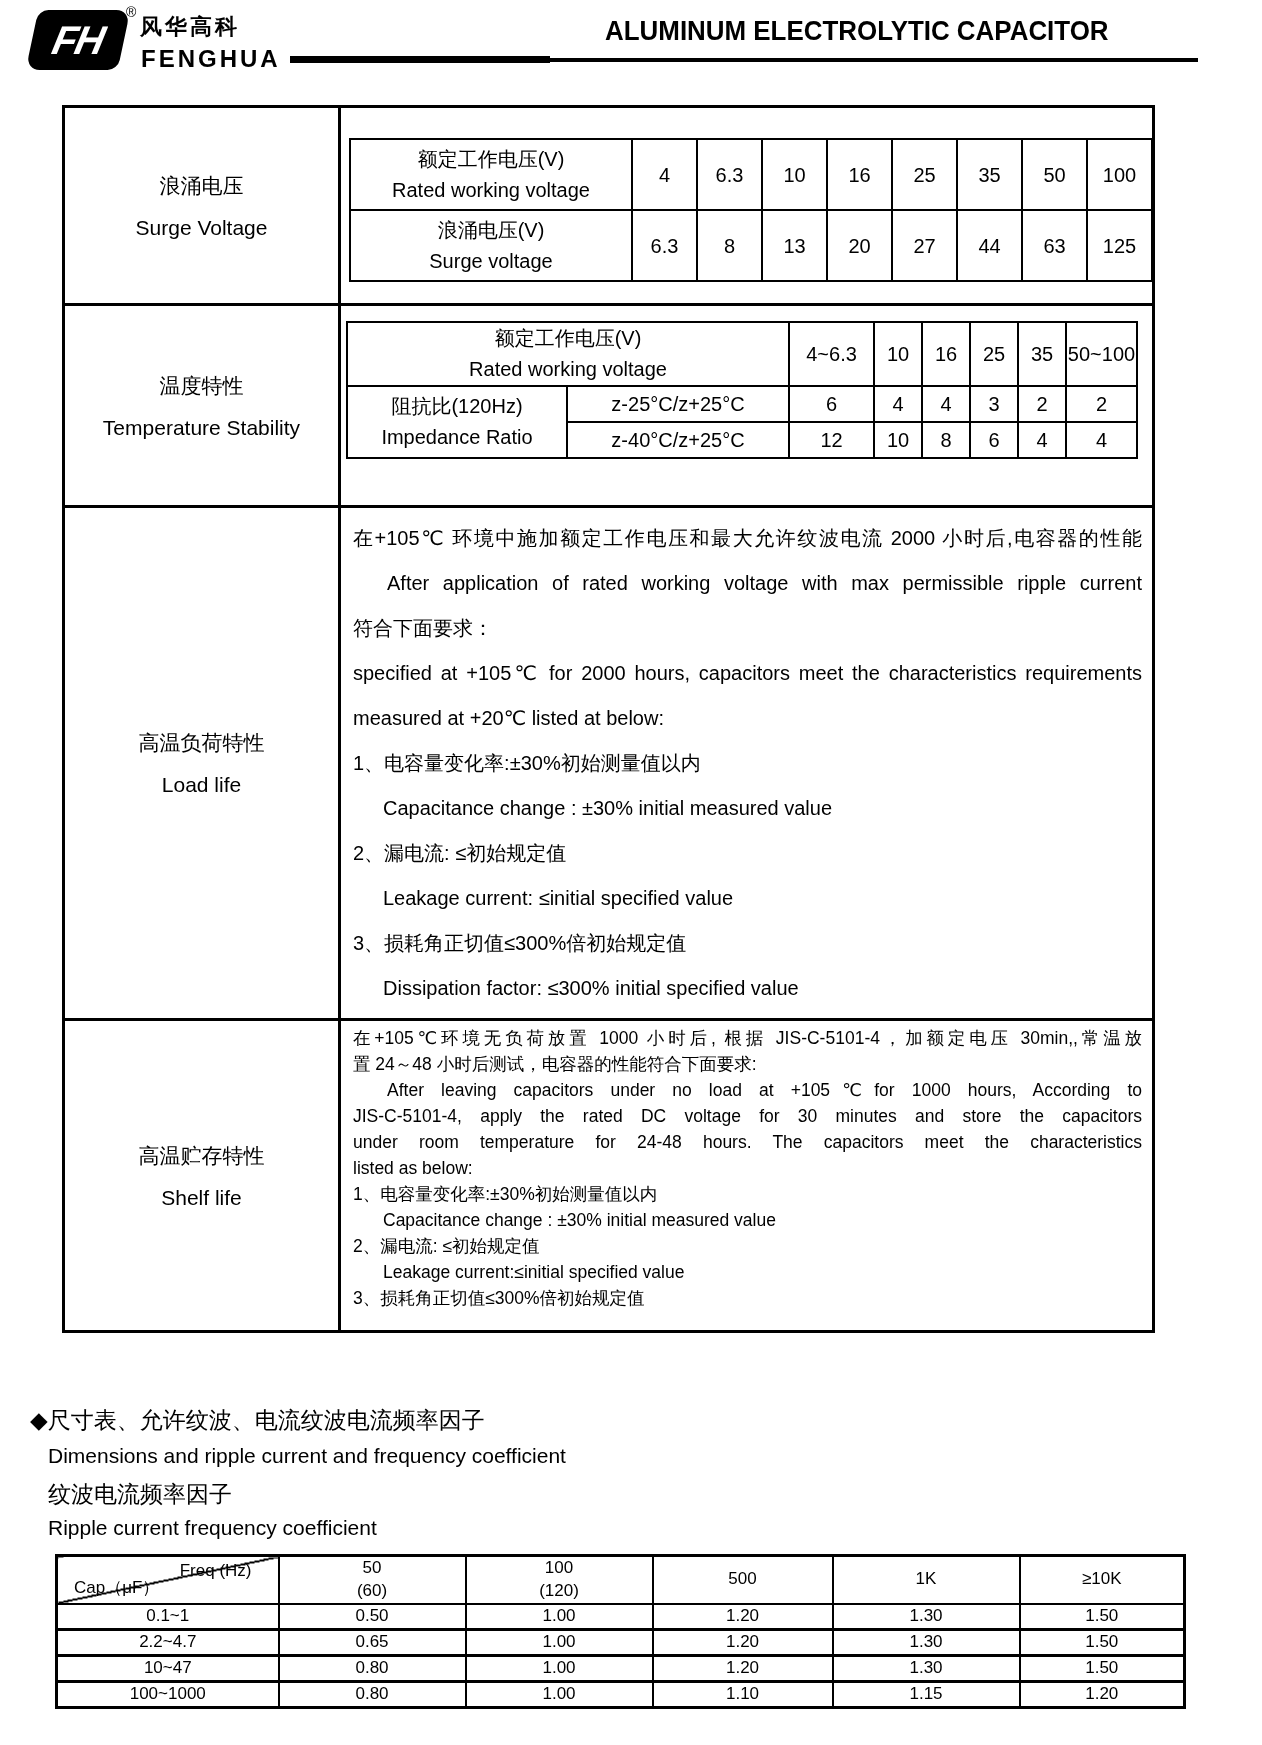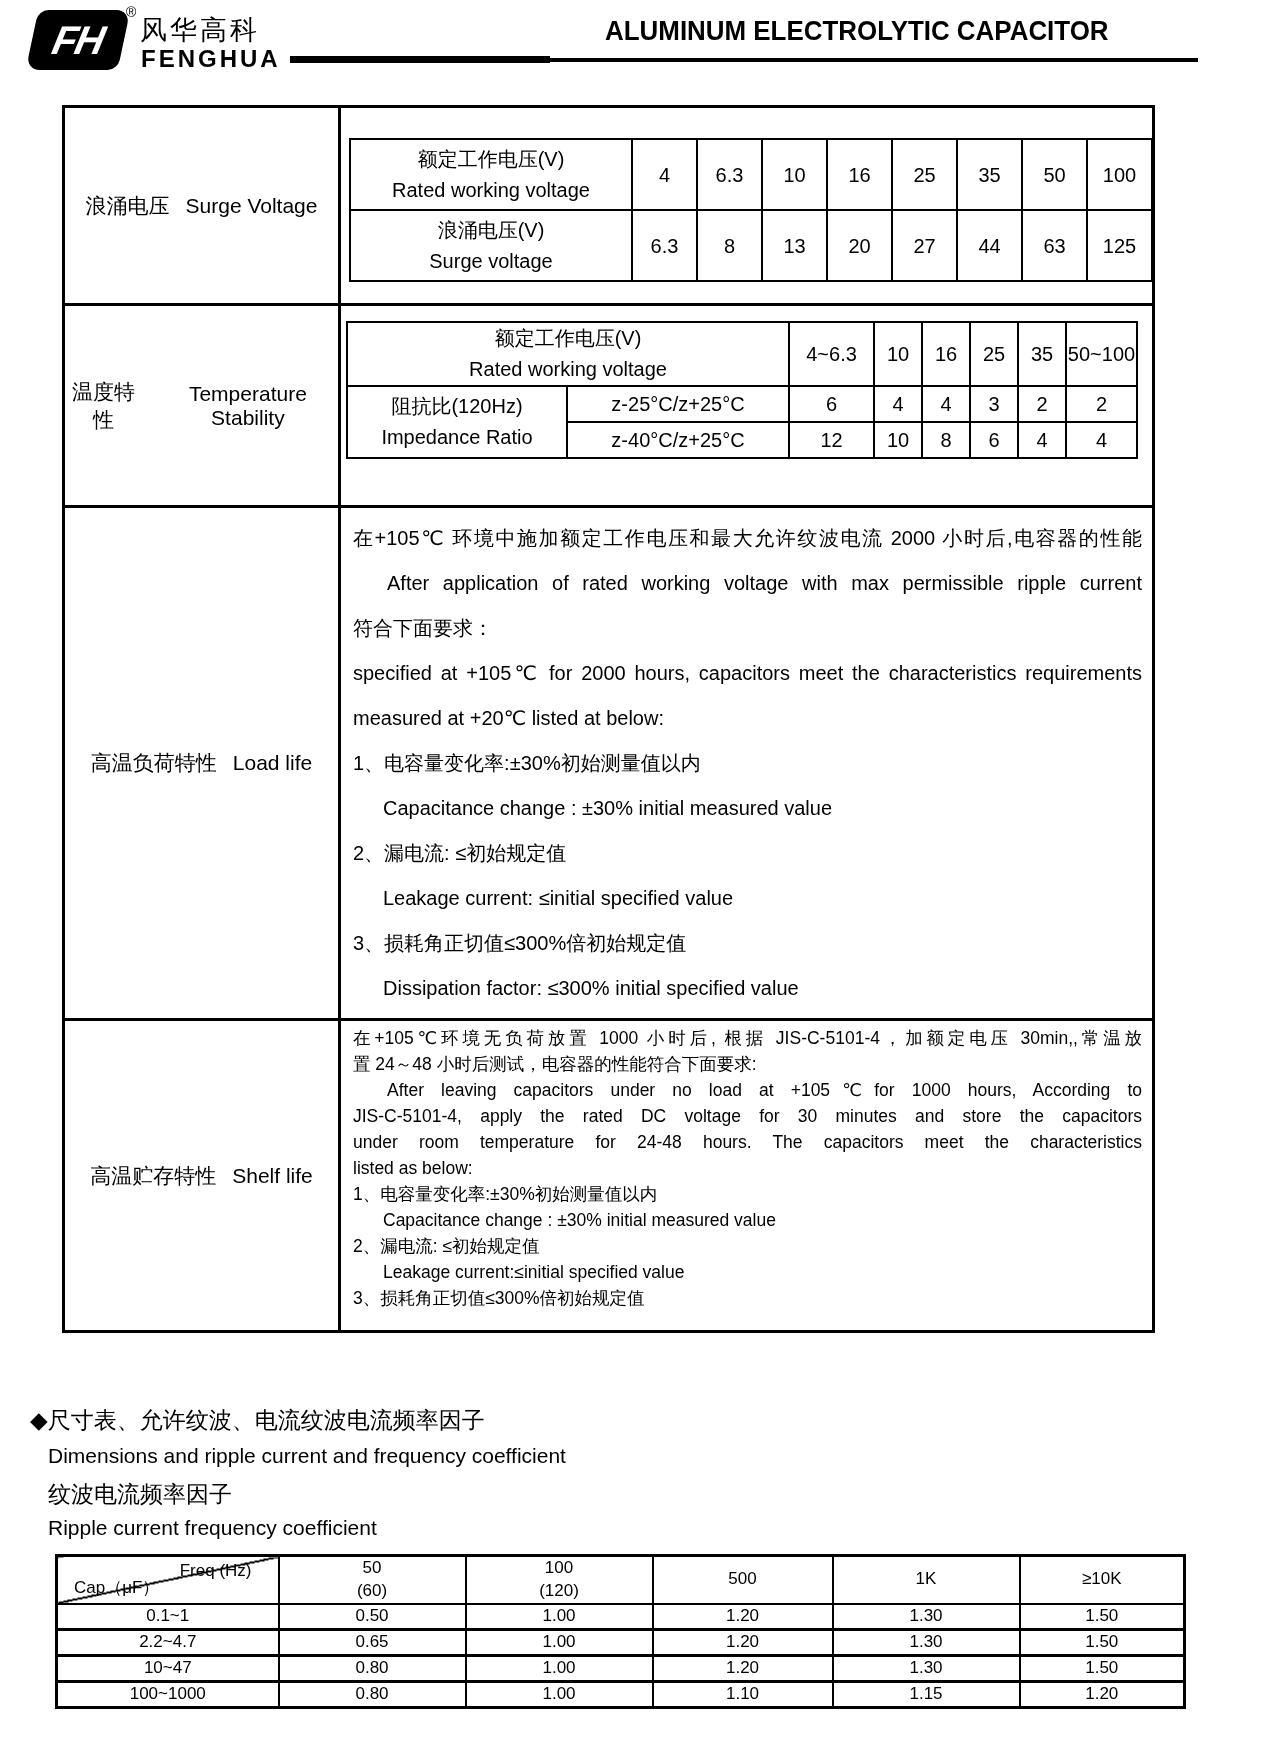--- a/index.html
+++ b/index.html
@@ -6,33 +6,33 @@
   html,body { background:#fff; }
   body { font-family:"Liberation Sans","DejaVu Sans",sans-serif; color:#000; }
   .page { position:relative; width:1262px; height:1745px; background:#ffffff; overflow:hidden; }
 
   
   .logo-monogram { position:absolute; left:32px; top:10px; width:92px; height:60px;
     background:#000; border-radius:10px 14px 10px 14px; transform:skewX(-12deg);
     display:flex; align-items:center; justify-content:center; }
   .logo-monogram span { color:#fff; font-style:italic; font-weight:800; font-size:40px; letter-spacing:-2px; }
   .reg-mark { position:absolute; left:126px; top:4px; font-size:14px; }
-  .brand-cn { position:absolute; left:140px; top:12px; font-size:27px; font-weight:400; letter-spacing:3px; }
+  .brand-cn { position:absolute; left:140px; top:12px; font-size:22px; font-weight:700; letter-spacing:3px; }
   .brand-en { position:absolute; left:141px; top:45px; font-size:24px; font-weight:600; letter-spacing:3px; }
   .page-title { position:absolute; left:540px; top:16px; width:660px; text-align:center;
     font-size:27px; font-weight:700; letter-spacing:0px; transform:scaleX(0.96); transform-origin:left; }
   .rule-a { position:absolute; left:290px; top:56px; width:260px; height:7px; background:#000; }
   .rule-b { position:absolute; left:290px; top:58px; width:908px; height:4px; background:#000; }
 
   
   .spec-table { position:absolute; left:62px; top:105px; width:1093px; height:1228px;
     border:3px solid #000; display:grid; grid-template-columns:276px 1fr;
     grid-template-rows:198px 202px 513px 1fr; }
   .label-cell { border-right:3px solid #000; border-bottom:3px solid #000;
-    display:flex; flex-direction:row; align-items:center; justify-content:center; gap:16px;
+    display:flex; flex-direction:column; align-items:center; justify-content:center; gap:16px;
     font-size:21px; text-align:center; }
   .content-cell { border-bottom:3px solid #000; position:relative; }
   .row-last .label-cell, .row-last.content-cell { border-bottom:none; }
 
   table.inner { border-collapse:collapse; table-layout:fixed; position:absolute; background:#fff; }
   table.inner td { border:2px solid #000; text-align:center; vertical-align:middle;
     font-size:20px; padding:0; line-height:1.5; }
 
   .surge-inner { left:8px; top:30px; width:802px; }
   .surge-inner tr { height:71px; }

